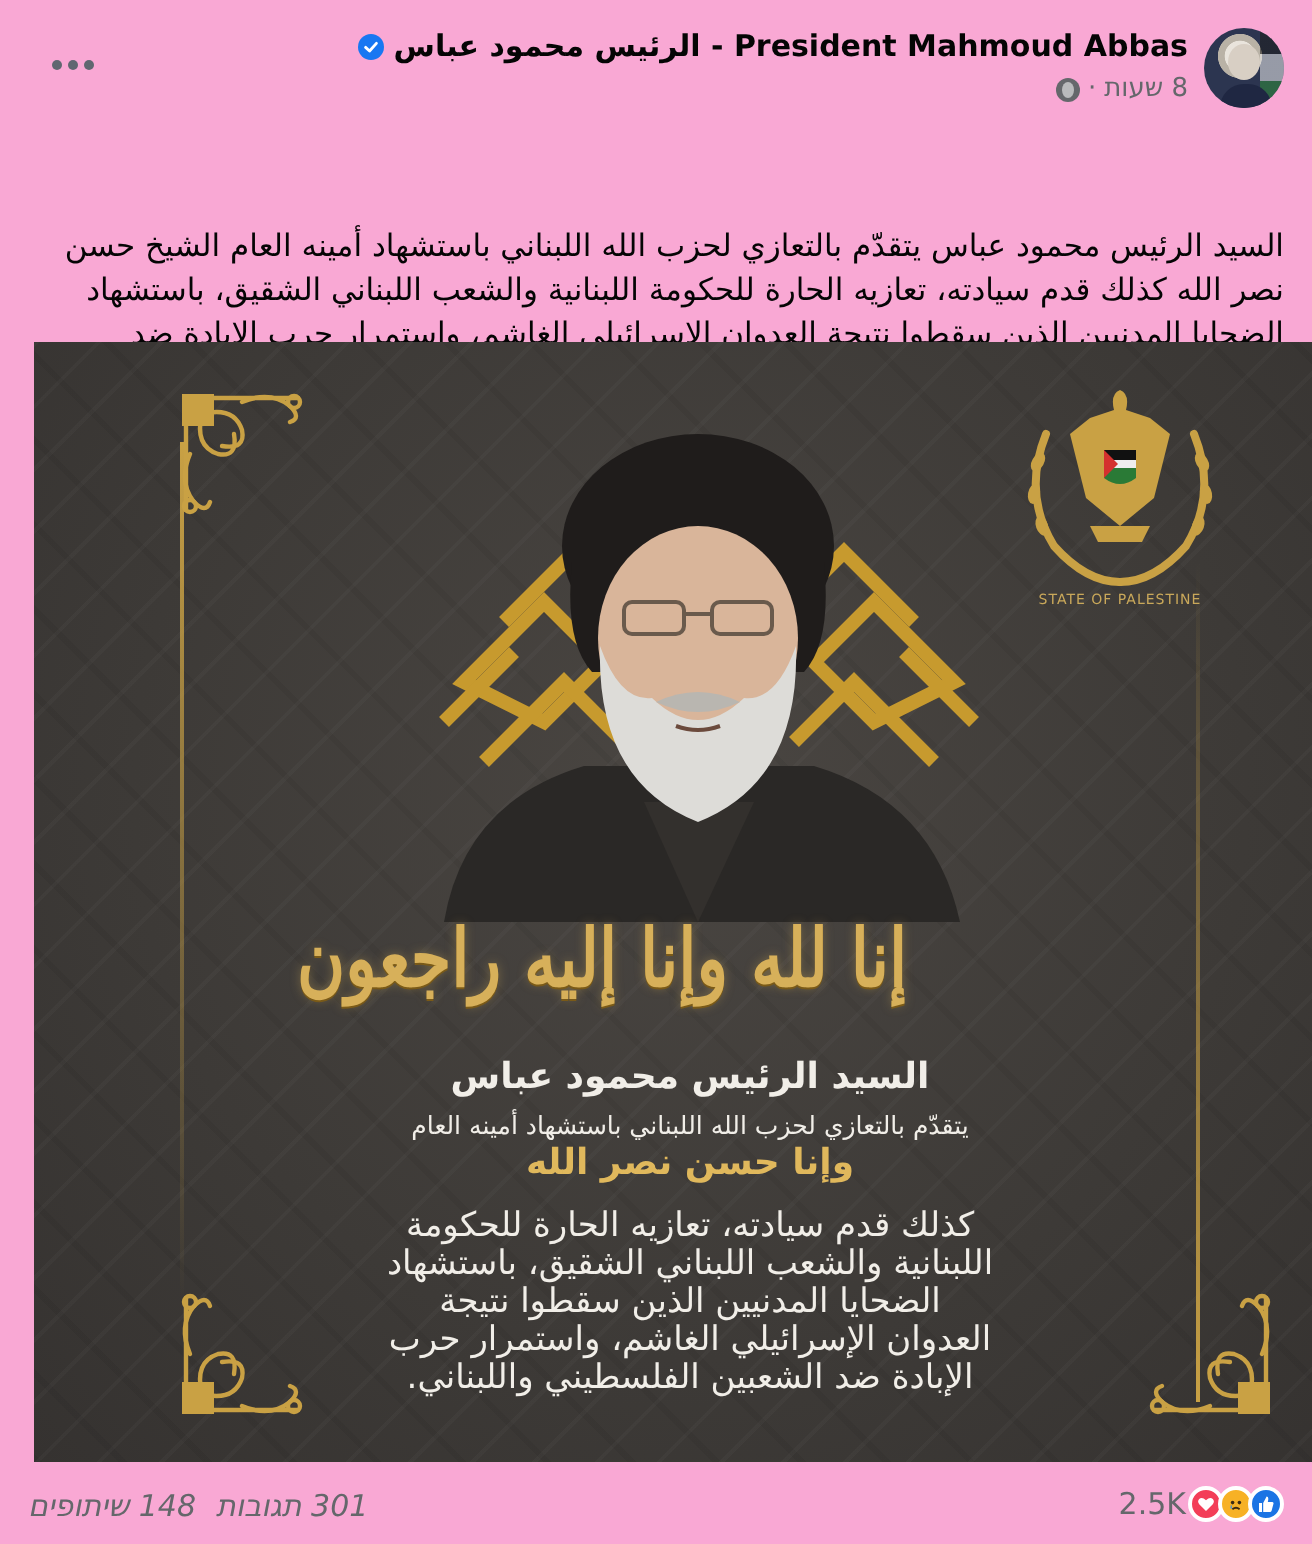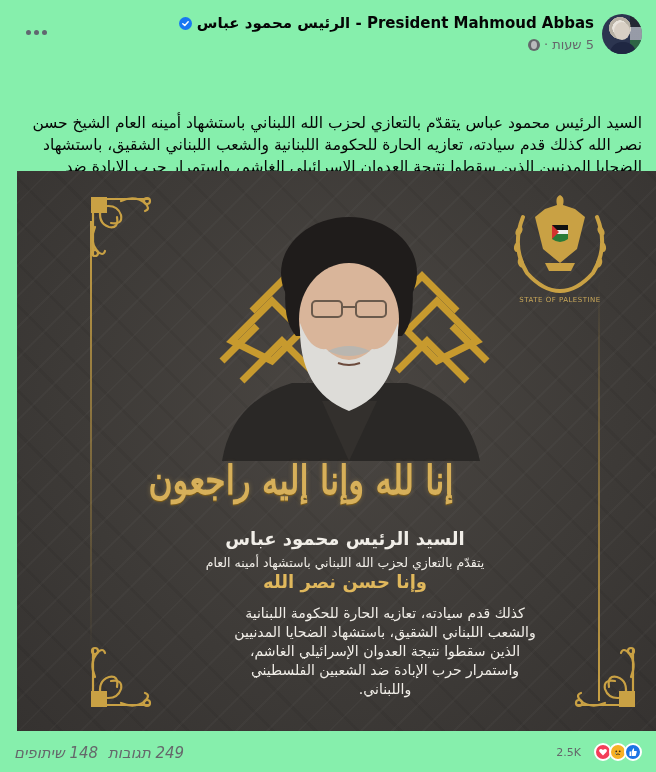--- a/index.html
+++ b/index.html
@@ -1,19 +1,19 @@
 <!DOCTYPE html>
 <html><head>
 <meta charset="utf-8">
 <style>
   * { box-sizing: border-box; margin: 0; padding: 0; }
   html, body { width: 656px; height: 772px; background: #ffffff; overflow: hidden; }
   body { font-family: "DejaVu Sans", "Liberation Sans", sans-serif; color: #050505; position: relative; }
 
-  .post { position: absolute; left: 0; top: 0; width: 656px; height: 772px; background: #86efac; }
+  .post { position: absolute; left: 0; top: 0; width: 656px; height: 772px; background: #f9a8d4; }
 
   
   .header { position: absolute; top: 0; left: 0; width: 656px; height: 62px; direction: rtl; }
   .avatar { position: absolute; right: 14px; top: 14px; width: 40px; height: 40px; border-radius: 50%; overflow: hidden;
             background: radial-gradient(circle at 45% 35%, #e9e4dc 0 22%, #b9b2a6 23% 32%, #2c3550 33% 100%); }
   .avatar .flag { position: absolute; right: 0; top: 0; width: 12px; height: 40px; background: linear-gradient(#1c1c1c 0 33%, #eeeeee 33% 66%, #2e8b3a 66%); opacity: .55; }
   .avatar .suit { position: absolute; left: 8px; bottom: -6px; width: 26px; height: 18px; border-radius: 12px 12px 0 0; background: #1f2742; }
   .avatar .face { position: absolute; left: 12px; top: 8px; width: 16px; height: 18px; border-radius: 50%; background: #d8cfc4; }
   .author-line { position: absolute; right: 62px; top: 14px; display: flex; align-items: center; direction: rtl; gap: 5px; white-space: nowrap; }
   .author-name { font-size: 15px; font-weight: bold; color: #050505; direction: rtl; }
@@ -51,31 +51,31 @@
   .portrait { position: absolute; left: 195px; top: 30px; width: 275px; height: 260px; }
 
   .calligraphy { position: absolute; left: 200px; top: 278px; width: 260px; height: 62px; text-align: center; direction: rtl;
                  font-family: "DejaVu Serif", serif; font-size: 40px; font-weight: bold; line-height: 62px; letter-spacing: -1px;
                  color: #d7b05a; text-shadow: 0 1px 0 #7a5a18, 0 0 6px rgba(220,180,90,.35); transform: scaleX(.82); white-space: nowrap; }
 
   .card-text { position: absolute; left: 150px; width: 356px; direction: rtl; text-align: center; color: #f1eee8; white-space: nowrap; }
   .card-title { top: 357px; font-size: 18px; font-weight: bold; }
   .card-sub { top: 384px; font-size: 12.5px; }
   .card-name { top: 400px; font-size: 18px; font-weight: bold; color: #e0b85c; }
-  .card-body { top: 433px; font-size: 14px; line-height: 19px; white-space: normal; text-align: center; left: 176px; width: 304px; margin-left: 40px; }
+  .card-body { top: 433px; font-size: 17px; line-height: 19px; white-space: normal; text-align: center; left: 176px; width: 304px; }
 
   
   .footer { position: absolute; top: 731px; left: 0; width: 656px; height: 41px; }
   .reactions { position: absolute; right: 14px; top: 12px; display: flex; align-items: center; direction: rtl; gap: 0; }
   .react { width: 18px; height: 18px; border-radius: 50%; border: 2px solid #fff; display: flex; align-items: center; justify-content: center; margin-left: -3px; position: relative; }
   .react-like { background: #1b74e4; z-index: 3; margin-left: -3px; }
   .react-sad { background: #f7b125; z-index: 2; }
   .react-love { background: #f33e58; z-index: 1; }
   .react svg { width: 10px; height: 10px; }
-  .reaction-count { font-size: 11px; color: #65676b; margin-right: 16px; direction: ltr; cursor: pointer; }
+  .reaction-count { font-size: 15px; color: #65676b; margin-right: 4px; direction: ltr; cursor: pointer; }
   .stats { position: absolute; left: 14px; top: 13px; display: flex; gap: 10px; direction: rtl; font-size: 15px; color: #65676b; }
   .stat { cursor: pointer; font-style: italic; }
 </style>
 </head>
 <body>
 
 <div class="post">
 
   <div class="header">
     <div class="avatar">
@@ -87,21 +87,21 @@
     <div class="author-line">
       <span class="author-name">President Mahmoud Abbas - الرئيس محمود عباس</span>
       <span class="verified">
         <svg viewBox="0 0 10 10">
             <path d="M2 5.2 L4.2 7.2 L8 3" stroke="#fff" stroke-width="1.6" fill="none" stroke-linecap="round" stroke-linejoin="round"></path>
           </svg>
       </span>
     </div>
 
     <div class="meta-line">
-      <span>5 שעות</span>
+      <span>8 שעות</span>
       <span>·</span>
       <span class="globe"></span>
     </div>
 
     <div class="more-btn">
       <span></span>
       <span></span>
       <span></span>
     </div>
   </div>
@@ -236,18 +236,18 @@
       </span>
       <span class="react react-love">
         <svg viewBox="0 0 10 10">
             <path d="M5 8.5 L1.6 5.1 Q0.5 3.7 1.6 2.5 Q3 1.3 5 3.1 Q7 1.3 8.4 2.5 Q9.5 3.7 8.4 5.1 Z" fill="#fff"></path>
           </svg>
       </span>
       <span class="reaction-count">2.5K</span>
     </div>
 
     <div class="stats">
-      <span class="stat">249 תגובות</span>
+      <span class="stat">301 תגובות</span>
       <span class="stat">148 שיתופים</span>
     </div>
   </div>
 
 </div>
 
 </body></html>

